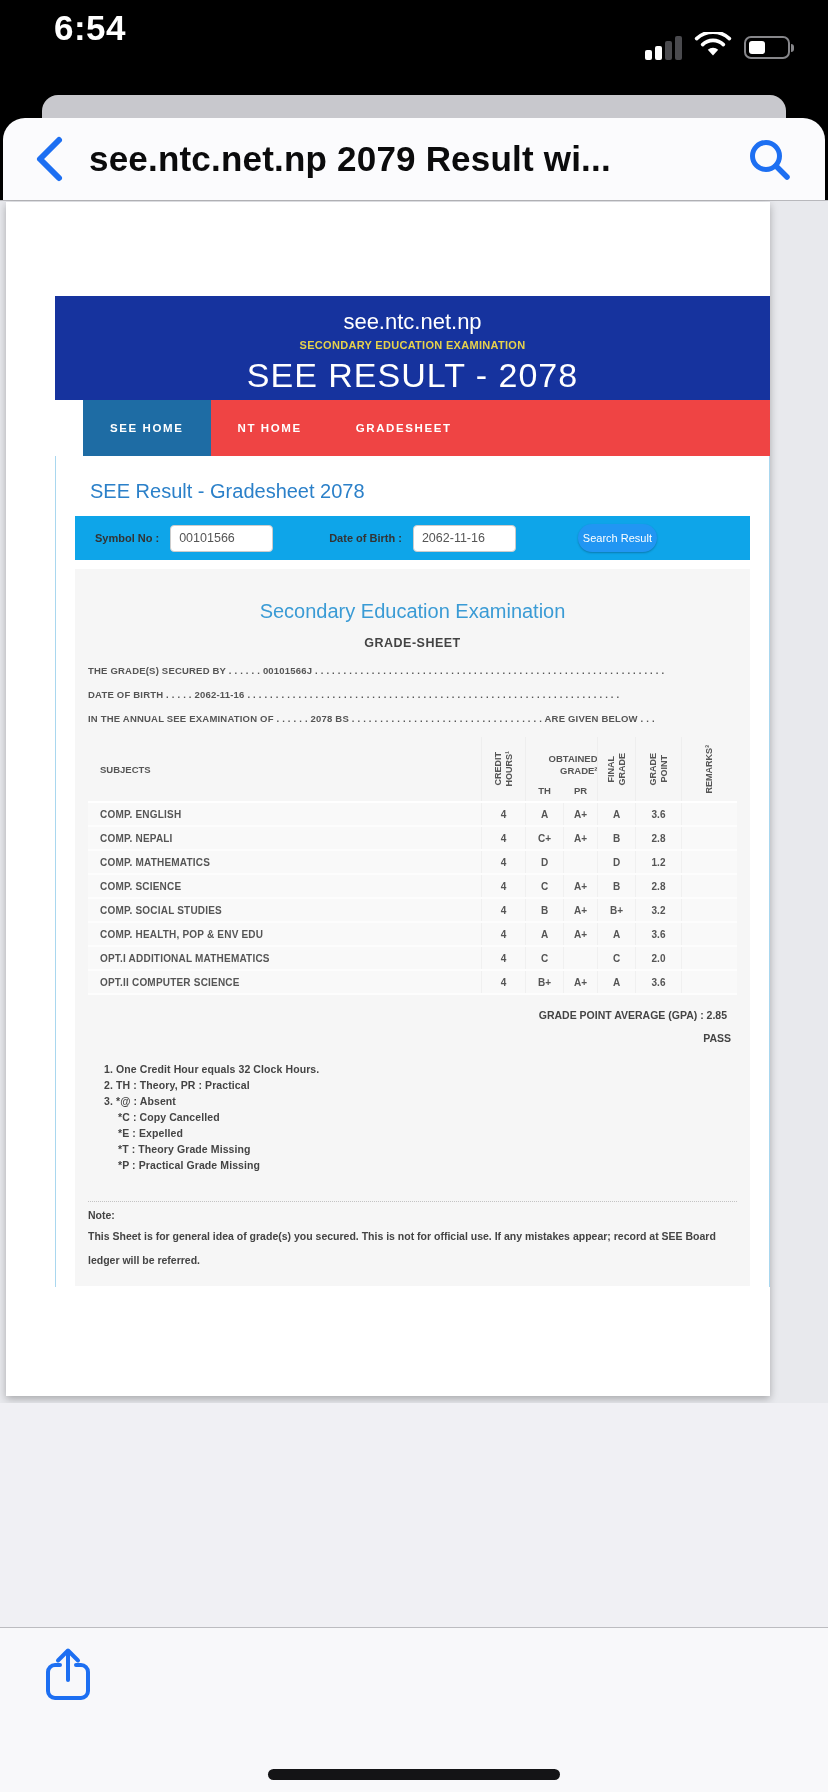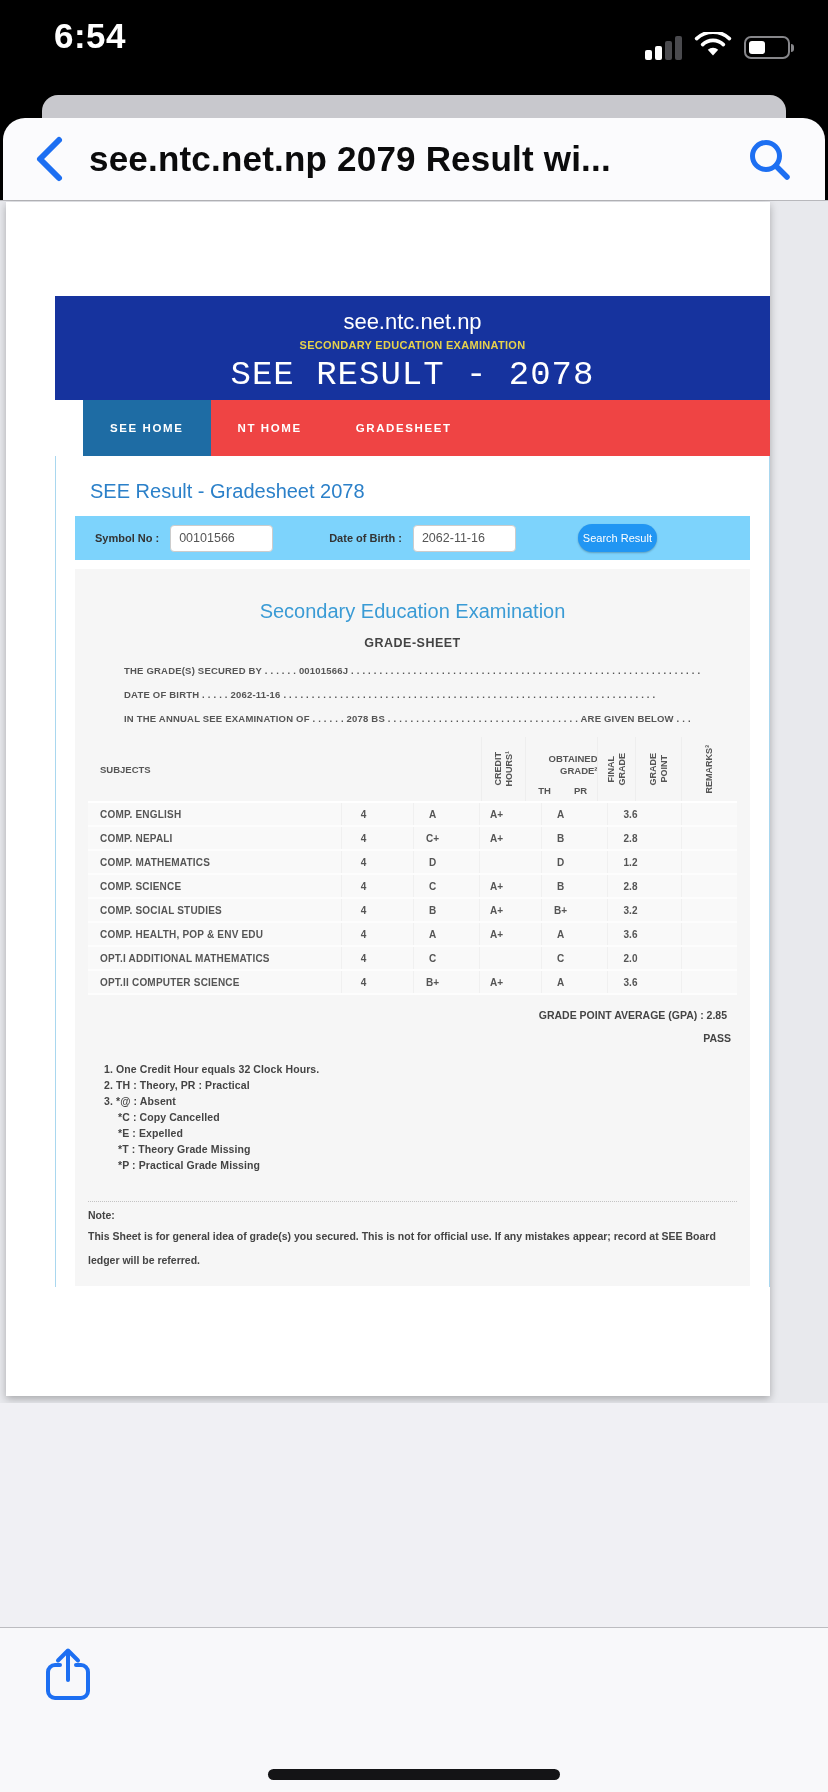--- a/index.html
+++ b/index.html
@@ -2,21 +2,21 @@
 <html><head>
 <meta charset="utf-8">
 <style>
   * { margin:0; padding:0; box-sizing:border-box; }
   html,body { background:#000; }
   body { font-family:"Liberation Sans", sans-serif; }
   .screen { position:relative; width:828px; height:1792px; background:#000; overflow:hidden; margin:0 auto; }
 
   
   .status-bar { position:absolute; top:0; left:0; width:100%; height:118px; background:#000; z-index:5; }
-  .status-time { position:absolute; left:54px; top:16px; color:#fff; font-size:35px; font-weight:bold; letter-spacing:.5px; }
+  .status-time { position:absolute; left:54px; top:8px; color:#fff; font-size:35px; font-weight:bold; letter-spacing:.5px; }
   .status-icons { position:absolute; right:38px; top:32px; display:flex; align-items:center; gap:12px; }
   .sig { display:flex; align-items:flex-end; gap:3px; height:24px; }
   .sig i { display:block; width:7px; border-radius:2px; }
   .sig i:nth-child(1){ height:10px; background:#fff; }
   .sig i:nth-child(2){ height:14px; background:#fff; }
   .sig i:nth-child(3){ height:19px; background:#4a4a4e; }
   .sig i:nth-child(4){ height:24px; background:#4a4a4e; }
   .battery { position:relative; width:46px; height:23px; border:2px solid #86868a; border-radius:7px; }
   .battery .fill { position:absolute; left:3px; top:3px; width:16px; height:13px; background:#fff; border-radius:3px; }
   .battery .cap { position:absolute; right:-6px; top:6px; width:3px; height:8px; background:#86868a; border-radius:0 3px 3px 0; }
@@ -30,51 +30,51 @@
 
   
   .page-area { position:absolute; top:200px; left:0; width:100%; height:1427px; background:#e8e9ed; border-top:1px solid #b8b8bc; z-index:4; }
   .page-card { position:absolute; top:1px; left:6px; width:764px; height:1194px; background:#fff; box-shadow:0 3px 8px rgba(0,0,0,.28); }
 
   
   .site { position:absolute; left:49px; top:94px; width:715px; }
   .site-header { height:104px; background:#16339e; text-align:center; color:#fff; overflow:hidden; }
   .site-domain { font-size:22px; margin-top:13px; font-weight:normal; }
   .site-tagline { font-size:11px; font-weight:bold; color:#e7d24b; margin-top:4px; letter-spacing:.3px; }
-  .site-banner { font-size:34px; margin-top:5px; font-weight:normal; letter-spacing:1px;font-family:Liberation Mono, monospace; }
+  .site-banner { font-size:34px; margin-top:5px; font-weight:normal; letter-spacing:1px; }
   .site-nav { height:56px; background:#ef4444; display:flex;margin-left:28px; }
   .nav-item { display:flex; align-items:center; padding:0 27px; color:#fff; font-size:11.5px; font-weight:bold; letter-spacing:1.6px; cursor:pointer; }
   .nav-item.active { background:#1e6ca4; }
   .site-body { background:#fff; border-left:1px solid #a9d7ef; border-right:1px solid #a9d7ef; height:831px; overflow:hidden; }
   .result-heading { color:#2b80c9; font-size:20px; font-weight:500; margin:24px 0 0 34px; }
 
-  .form-box { margin:13px 19px 0; height:44px; background:#7dd3fc; display:flex; align-items:center; }
+  .form-box { margin:13px 19px 0; height:44px; background:#0ea5e9; display:flex; align-items:center; }
   .form-label { font-size:11px; font-weight:bold; color:#333; }
   .lbl-symbol { margin-left:20px; }
   .lbl-dob { margin-left:56px;text-align:right; }
   .form-input { margin-left:11px; width:103px; height:27px; background:#fff; border:1px solid #ccc; border-radius:4px; font-size:12.5px; color:#555; padding-left:8px; font-family:"Liberation Sans", sans-serif; }
   .search-result-btn { margin-left:62px; width:79px; height:28px; border:none; border-radius:14px; background:#2196f3; color:#fff; font-size:11px; font-family:"Liberation Sans", sans-serif; box-shadow:0 1px 2px rgba(0,0,0,.25); cursor:pointer; }
 
   .gradesheet-box { margin:9px 19px 0; background:#f6f6f6; height:717px; overflow:hidden; padding:0 13px; }
   .gs-title { text-align:center; color:#3a9bd5; font-size:20px; font-weight:normal; margin-top:31px; }
   .gs-subtitle { text-align:center; color:#444; font-size:12.5px; font-weight:bold; letter-spacing:.5px; margin-top:13px; }
-  .gs-meta { margin-top:9px;margin-left:36px; }
+  .gs-meta { margin-top:9px; }
   .gs-meta div { font-size:9.5px; font-weight:bold; color:#555; line-height:24px; white-space:nowrap; overflow:hidden; letter-spacing:.2px; }
 
   .gs-header { display:grid; grid-template-columns:1fr 44px 72px 38px 46px 56px; margin-top:6px; height:66px; border-bottom:2px solid #fff; }
   .gs-header .hcell { display:flex; align-items:center; justify-content:center; border-left:1px solid #eeeeee; }
   .gs-header .hcell:first-child { border-left:none; justify-content:flex-start; padding-left:12px; }
   .hd-text { font-size:9.5px; font-weight:bold; color:#555; }
   .vlabel { writing-mode:vertical-rl; transform:rotate(180deg); white-space:pre-line; font-size:9px; font-weight:bold; color:#555; line-height:11px; text-align:center; }
   .obtained-cell { display:flex; flex-direction:column; justify-content:flex-end; height:100%; }
   .obtained-label { text-align:right; font-size:9.5px; font-weight:bold; color:#555; line-height:12px; white-space:pre-line; margin-bottom:8px; }
   .thpr { display:grid; grid-template-columns:38px 34px; padding-bottom:5px; }
   .thpr span { text-align:center; font-size:9.5px; font-weight:bold; color:#555; }
 
-  .gs-row { display:grid; grid-template-columns:1fr 44px 38px 34px 38px 46px 56px; height:24px; background:#f9f9f9; border-bottom:2px solid #fdfdfd;gap:28px; }
+  .gs-row { display:grid; grid-template-columns:1fr 44px 38px 34px 38px 46px 56px; height:24px; background:#f9f9f9; border-bottom:2px solid #fdfdfd; }
   .gs-row .cell { display:flex; align-items:center; justify-content:center; font-size:10px; font-weight:bold; color:#555; border-left:1px solid #f0f0f0; }
   .gs-row .cell.subject { justify-content:flex-start; padding-left:12px; border-left:none; letter-spacing:.2px; }
 
   .gpa-line { text-align:right; font-size:10.5px; font-weight:bold; color:#444; margin-top:14px; padding-right:10px; }
   .pass-line { text-align:right; font-size:10.5px; font-weight:bold; color:#444; margin-top:11px; padding-right:6px; }
 
   .footnotes { margin-top:17px;margin-left:16px; }
   .footnotes div { font-size:10.5px; font-weight:bold; color:#444; line-height:16px; letter-spacing:.1px; }
   .footnotes div.indent { padding-left:14px; }
 

